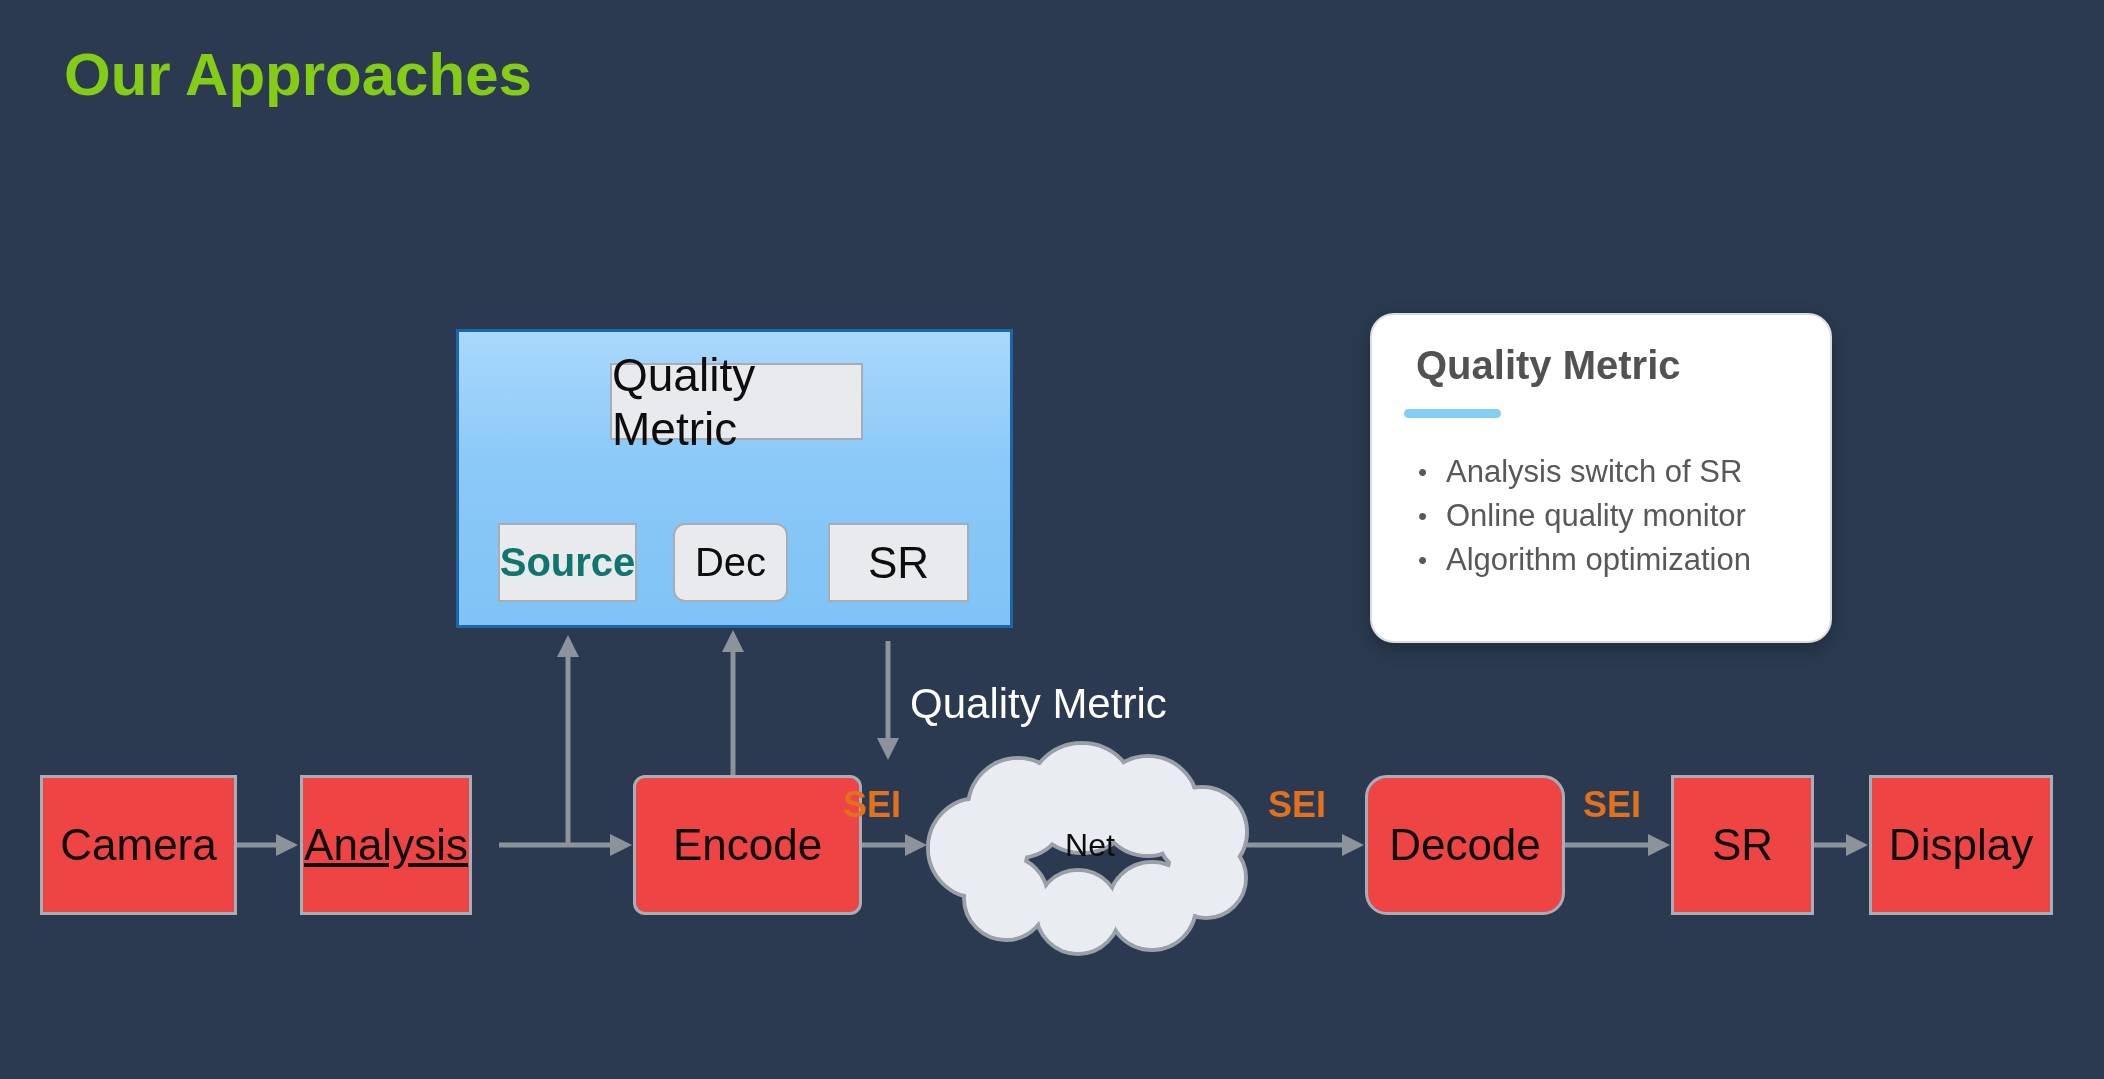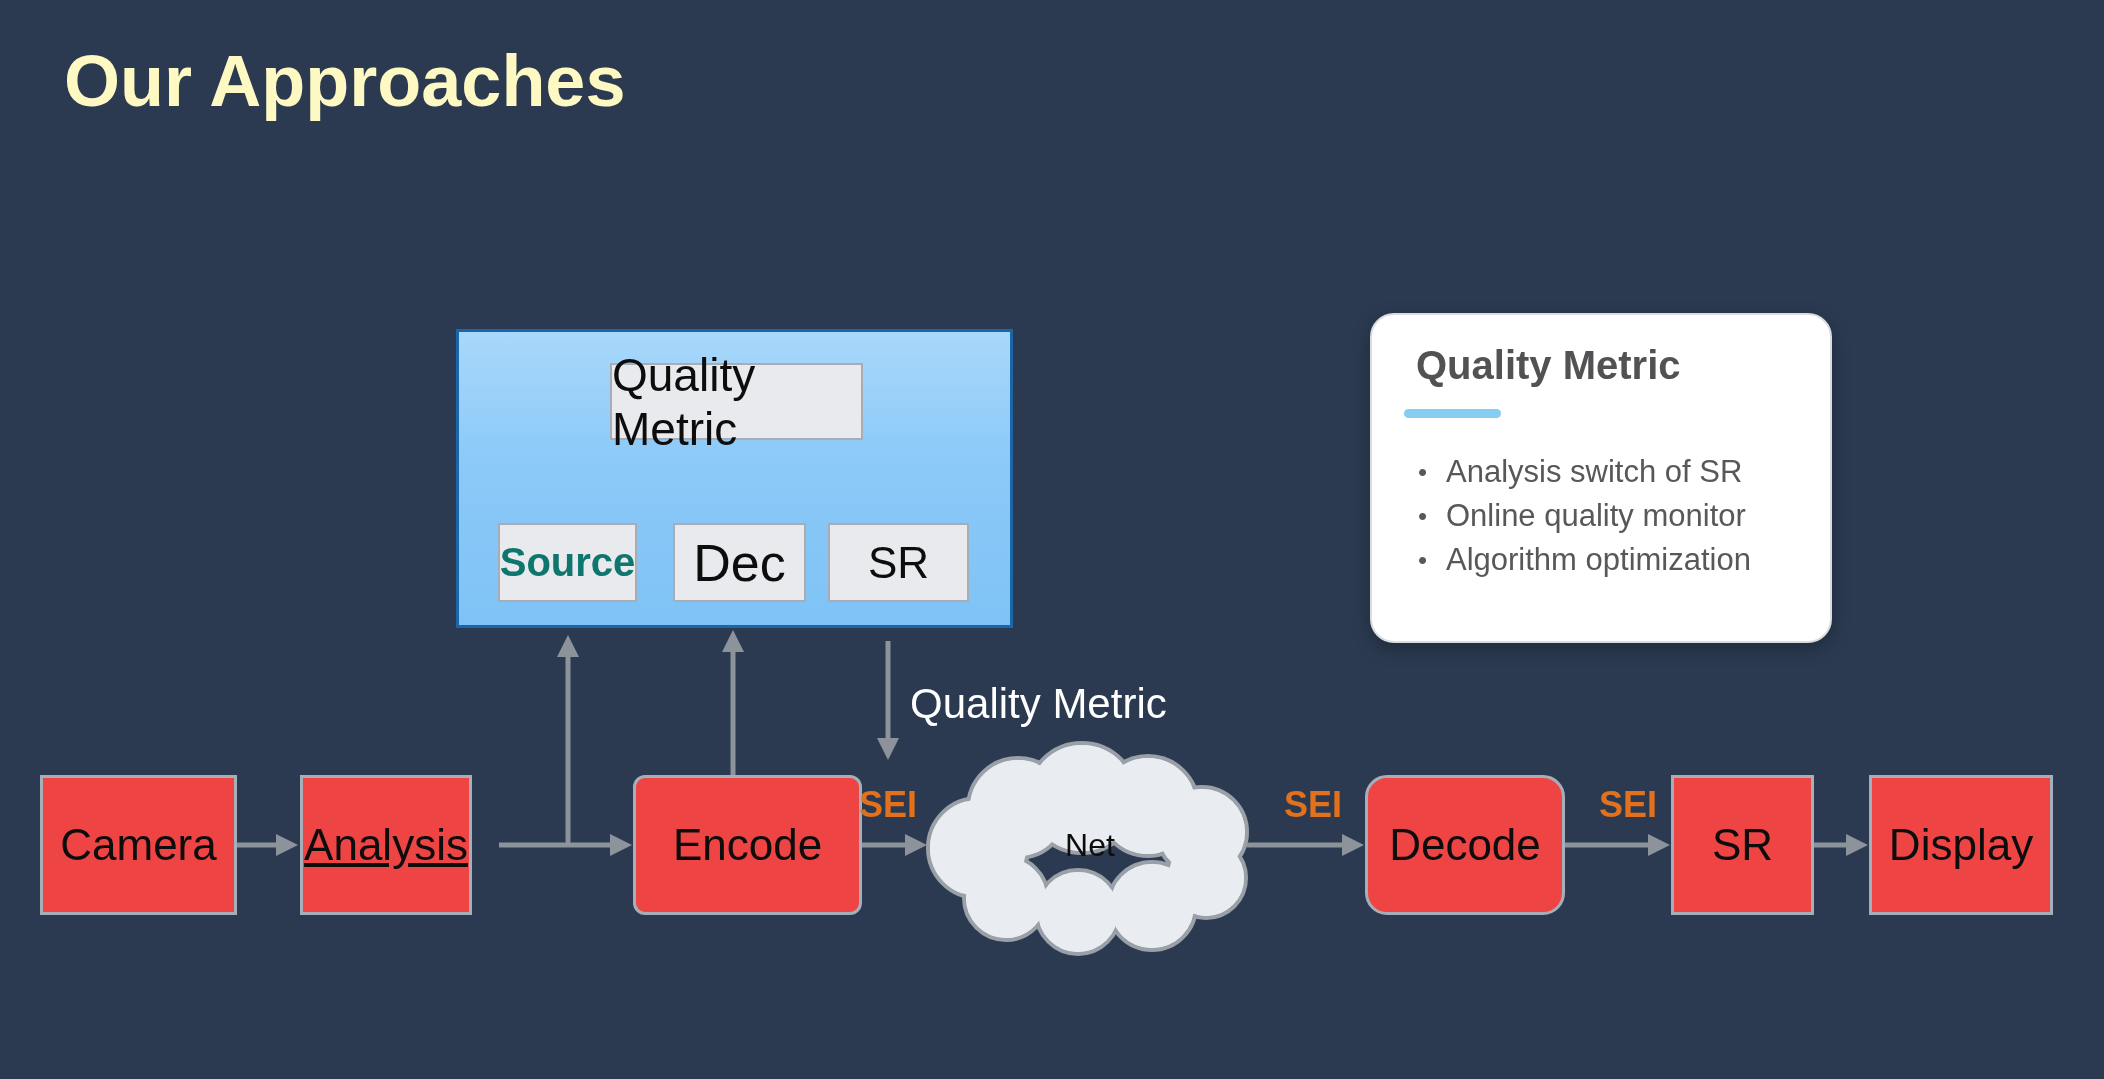--- a/index.html
+++ b/index.html
@@ -7,39 +7,39 @@
     position:relative;
     width:2104px;height:1079px;
     background:#2b3a50;
     overflow:hidden;
     font-family:"Liberation Sans", sans-serif;
   }
   .abs{position:absolute;}
   
   .title{
     left:64px;top:40px;
-    font-size:72px;font-weight:bold;
-    color:#fef9c3;letter-spacing:0px;
+    font-size:60px;font-weight:bold;
+    color:#84cc16;letter-spacing:0px;
   }
   
   .feedback-panel{
     left:456px;top:329px;width:557px;height:299px;
     border:3px solid #1b66a8;box-sizing:border-box;
     background:linear-gradient(180deg,#a9d8fb 0%,#8bc9f8 45%,#7fc3f6 100%);
   }
   .node{
     background:#e8eaed;
     border:2px solid #a8adb3;
     box-sizing:border-box;
     display:flex;align-items:center;justify-content:center;
     color:#0d0d0d;
   }
   .qm-box{left:610px;top:363px;width:253px;height:77px;font-size:46px;}
   .source-box{left:498px;top:523px;width:139px;height:79px;font-size:40px;font-weight:bold;color:#0f766e;}
-  .dec-box{left:673px;top:523px;width:133px;height:79px;font-size:52px;}
+  .dec-box{left:673px;top:523px;width:115px;height:79px;font-size:40px;border-radius:12px;}
   .sr-inner-box{left:828px;top:523px;width:141px;height:79px;font-size:44px;}
   
   .pipe{
     top:775px;height:140px;
     background:#ef4444;border:3px solid #a5aeb9;box-sizing:border-box;
     display:flex;align-items:center;justify-content:center;
     font-size:44px;color:#0d0d0d;
   }
   .camera{left:40px;width:197px;}
   .analysis{left:300px;width:172px;text-decoration:underline;}
@@ -47,21 +47,21 @@
   .decode{left:1365px;width:200px;border-radius:22px;}
   .sr-main{left:1671px;width:143px;}
   .display{left:1869px;width:184px;}
   
   .net-label{
     left:1020px;top:819px;width:140px;
     text-align:center;font-size:32px;color:#0d0d0d;line-height:52px;
   }
   
   .sei{
-    top:784px;width:90px;text-align:center;
+    top:784px;width:90px;text-align:left;
     font-size:36px;font-weight:bold;color:#e2711d;
   }
   .sei1{left:843px;}
   .sei2{left:1268px;}
   .sei3{left:1583px;}
   
   .flow-label{
     left:910px;top:680px;
     font-size:42px;color:#ffffff;
   }

